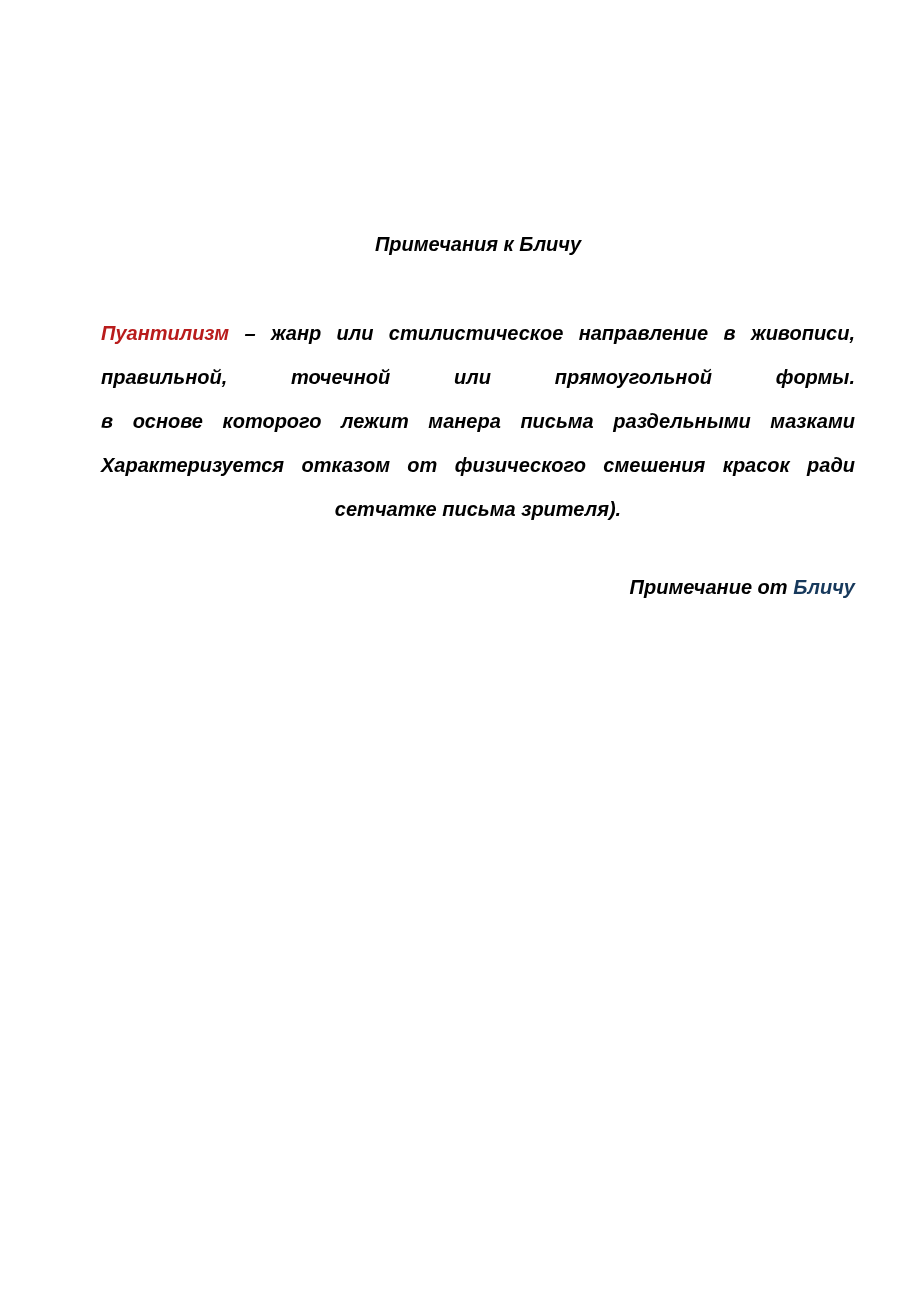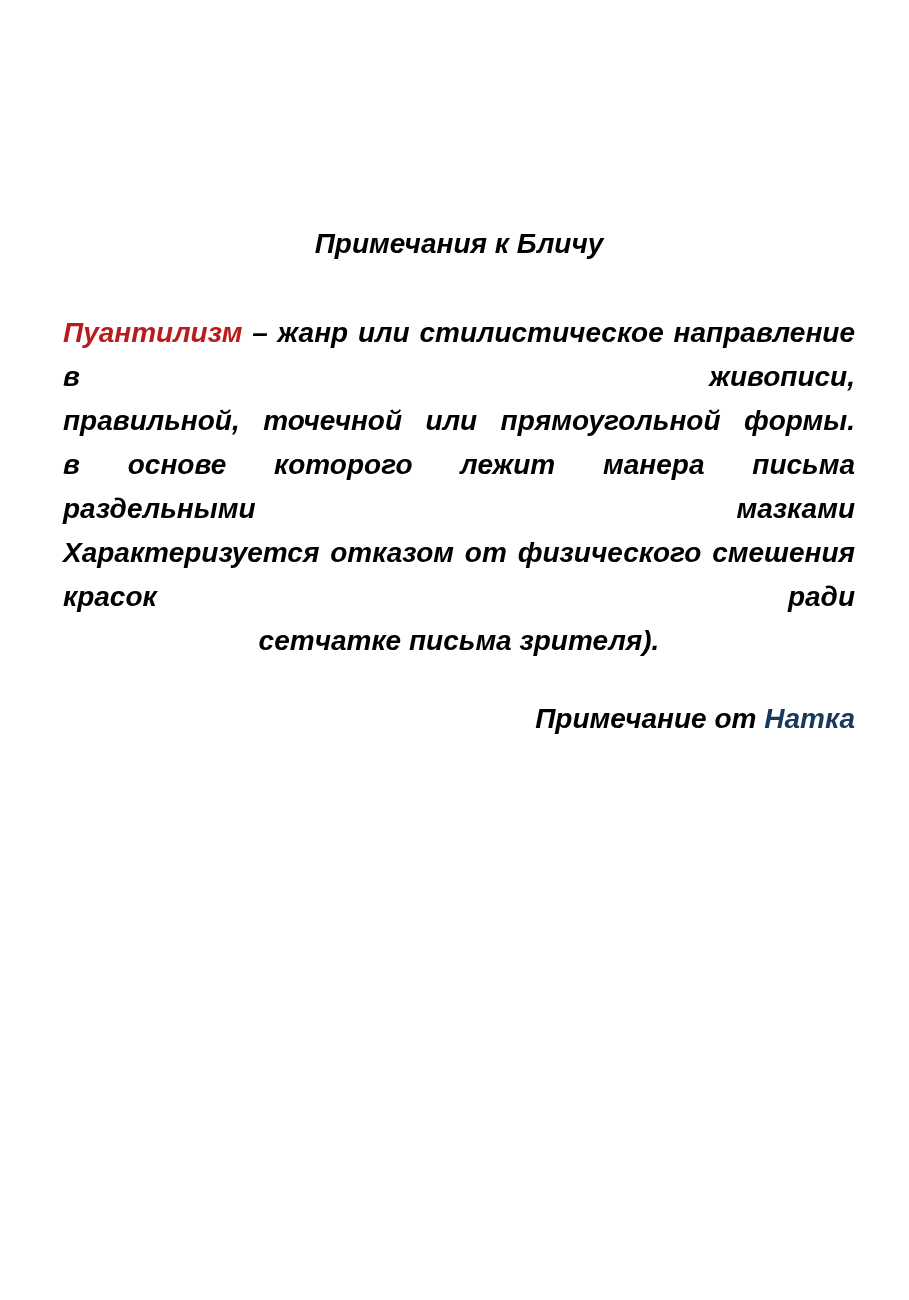--- a/index.html
+++ b/index.html
@@ -10,22 +10,23 @@
     height: 1300px;
     background: #ffffff;
     overflow: hidden;
     font-family: "Liberation Sans", sans-serif;
     font-weight: bold;
     font-style: italic;
     color: #000000;
   }
   .content {
     padding: 222px 54px 0 63px;
-    font-size: 28px;
+    font-size: 20px;
     line-height: 44px;
+    margin-left: 38px;
   }
   .heading { text-align: center; }
   .heading-line { text-align: center; }
   .definition { margin-top: 45px; }
   .p-line {
     text-align: justify;
     text-align-last: justify;
     white-space: normal;
   }
   .p-line-center {
@@ -54,17 +55,17 @@
         <span class="term">Пуантилизм</span>
         <span>– жанр или стилистическое направление в живописи,</span>
       </div>
       <div class="p-line">правильной, точечной или прямоугольной формы.</div>
       <div class="p-line">в основе которого лежит манера письма раздельными мазками</div>
       <div class="p-line">Характеризуется отказом от физического смешения красок ради</div>
       <div class="p-line p-line-center">сетчатке письма зрителя).</div>
     </div>
 
     <div class="footer-line">
-      <span>Примечание от </span><span class="author">Натка</span>
+      <span>Примечание от </span><span class="author">Бличу</span>
     </div>
 
   </div>
 </div>
 
 </body></html>

